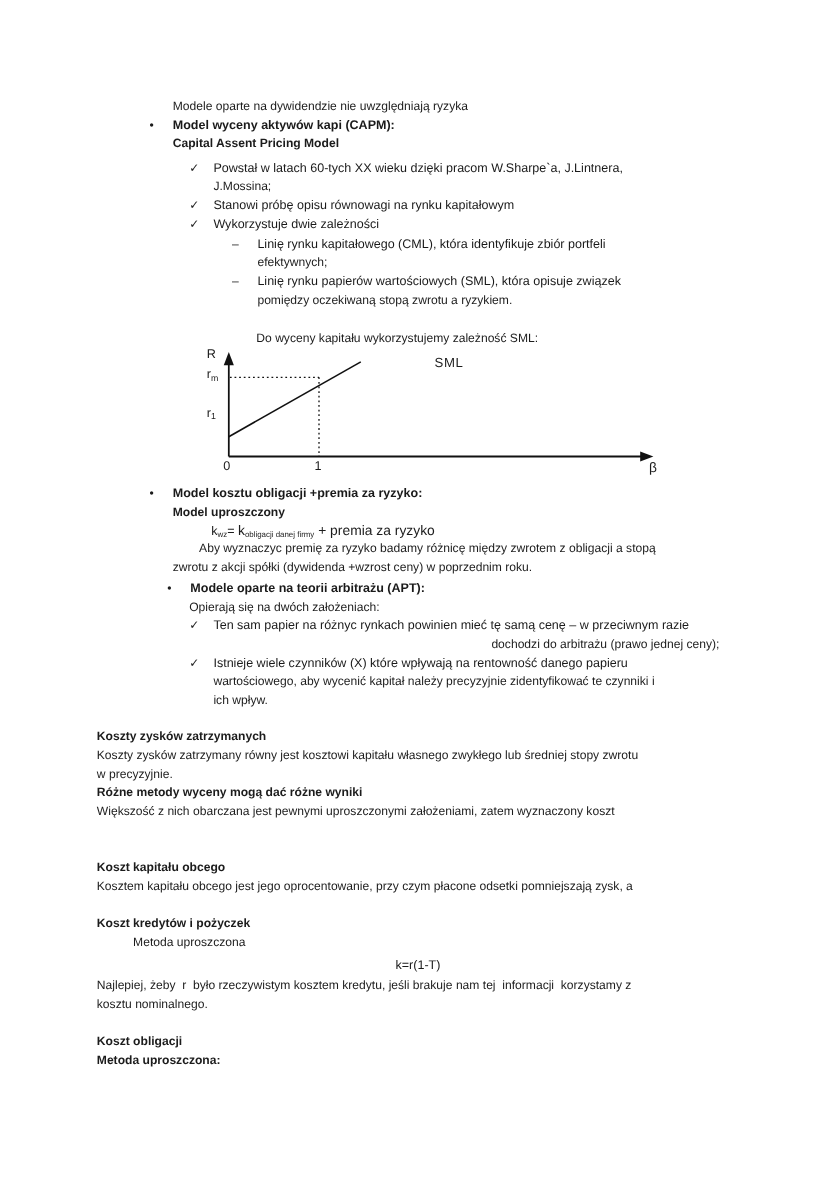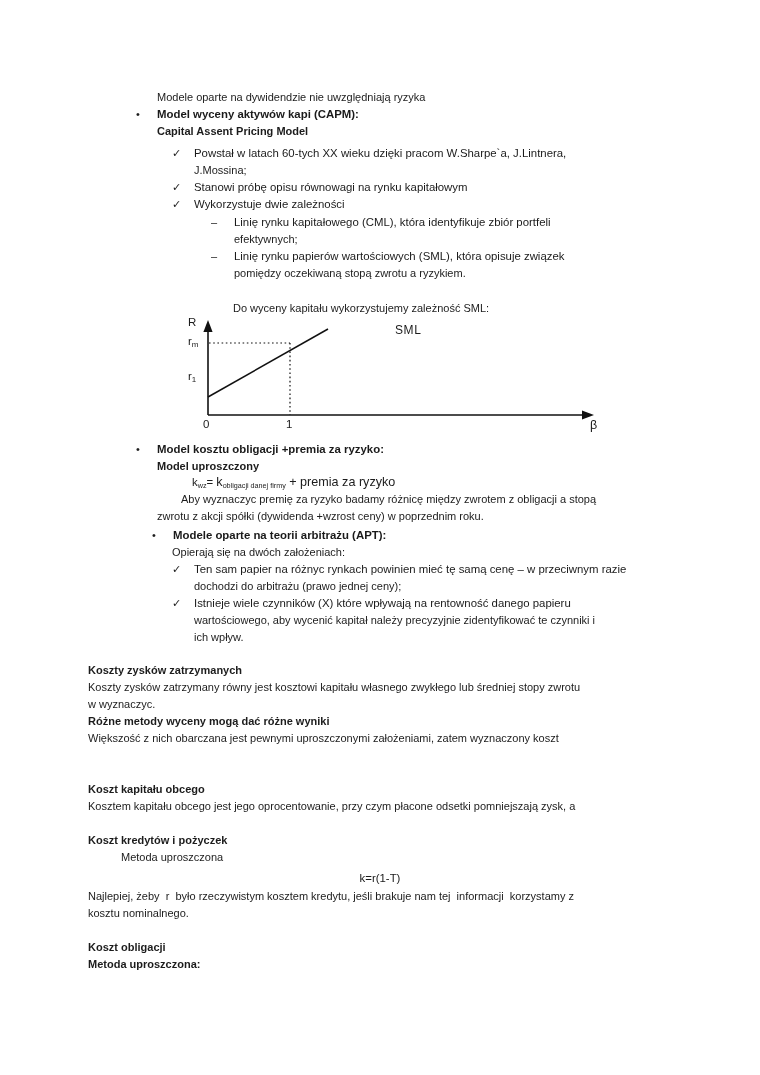--- a/index.html
+++ b/index.html
@@ -199,32 +199,32 @@
   <div class="row" style="left:152px; top:527px; width:490px;">
     <span class="mark mark-dot" style="width:21px;">•</span>
     <span class="txt bold">Modele oparte na teorii arbitrażu (APT):</span>
   </div>
   <div class="blk" style="left:172px; top:544px; width:470px;">Opierają się na dwóch założeniach:</div>
 
   <div class="row" style="left:172px; top:561px; width:490px;">
     <span class="mark mark-check" style="width:22px;">✓</span>
     <span class="txt">Ten sam papier na różnyc rynkach powinien mieć tę samą cenę – w przeciwnym razie</span>
   </div>
-  <div class="blk" style="left:194px; top:578px; width:460px;">dochodzi do arbitrażu (prawo jednej ceny);</div>
+  <div class="blk" style="left:194px; top:578px; width:460px;text-align:right;">dochodzi do arbitrażu (prawo jednej ceny);</div>
 
   <div class="row" style="left:172px; top:595px; width:490px;">
     <span class="mark mark-check" style="width:22px;">✓</span>
     <span class="txt">Istnieje wiele czynników (X) które wpływają na rentowność danego papieru</span>
   </div>
   <div class="blk" style="left:194px; top:612px; width:460px;">wartościowego, aby wycenić kapitał należy precyzyjnie zidentyfikować te czynniki i</div>
   <div class="blk" style="left:194px; top:629px; width:460px;">ich wpływ.</div>
 
   <div class="blk bold" style="left:88px; top:662px; width:580px;">Koszty zysków zatrzymanych</div>
   <div class="blk" style="left:88px; top:679px; width:590px;">Koszty zysków zatrzymany równy jest kosztowi kapitału własnego zwykłego lub średniej stopy zwrotu</div>
-  <div class="blk" style="left:88px; top:696px; width:590px;">w wyznaczyc.</div>
+  <div class="blk" style="left:88px; top:696px; width:590px;">w precyzyjnie.</div>
 
   <div class="blk bold" style="left:88px; top:713px; width:580px;">Różne metody wyceny mogą dać różne wyniki</div>
   <div class="blk" style="left:88px; top:730px; width:590px;">Większość z nich obarczana jest pewnymi uproszczonymi założeniami, zatem wyznaczony koszt</div>
 
   <div class="blk bold" style="left:88px; top:781px; width:580px;">Koszt kapitału obcego</div>
   <div class="blk" style="left:88px; top:798px; width:595px;">Kosztem kapitału obcego jest jego oprocentowanie, przy czym płacone odsetki pomniejszają zysk, a</div>
 
   <div class="blk bold" style="left:88px; top:832px; width:580px;">Koszt kredytów i pożyczek</div>
   <div class="blk" style="left:88px; top:849px; width:580px;padding-left:33px;">Metoda uproszczona</div>
 

